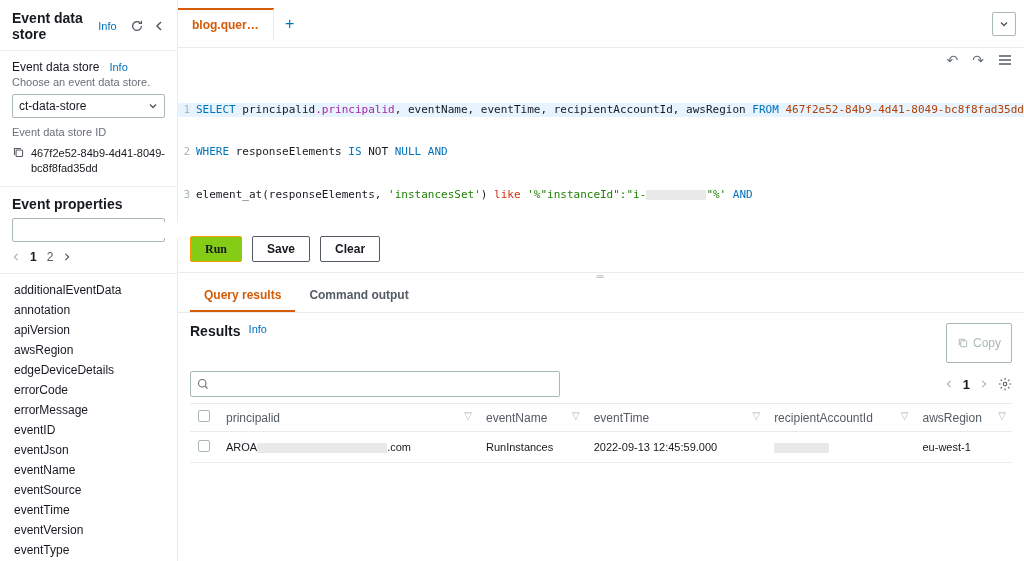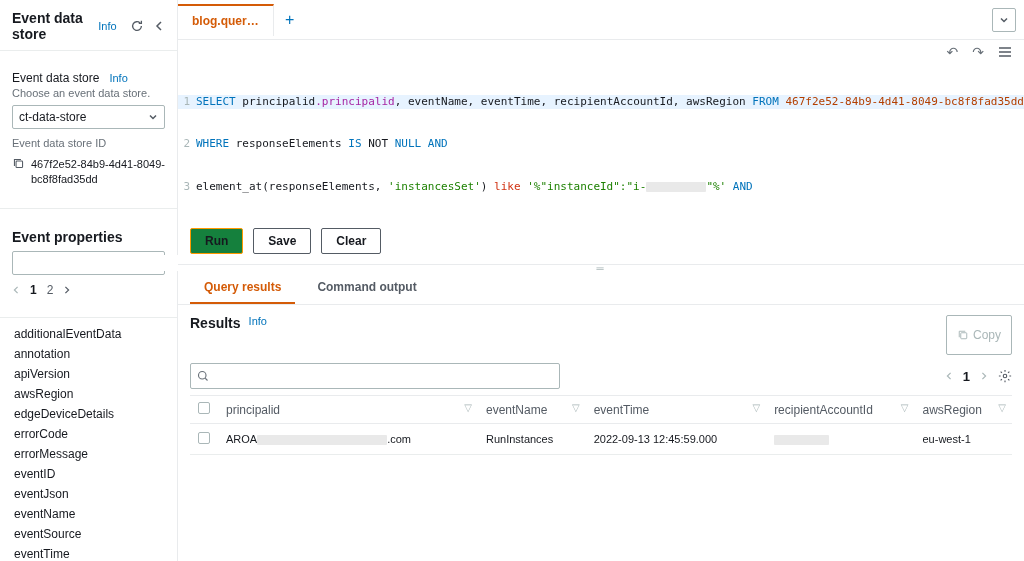--- a/index.html
+++ b/index.html
@@ -43,21 +43,21 @@
     display: flex;
     align-items: center;
     justify-content: center;
     border-radius: 2px;
     cursor: pointer;
     color: #545b64;
     font-size: 14px;
   }
   .spacer { flex: 1; }
   .sidebar-section {
-    padding: 20px 12px;
+    padding: 9px 12px;
     border-top: 1px solid #eaeded;
   }
   .section-label { font-size: 12px; color: #16191f; font-weight: 400; }
   .section-sub { font-size: 11px; color: #687078; margin-top: 2px; }
   .select-box {
     margin-top: 6px;
     border: 1px solid #aab7b8;
     border-radius: 2px;
     height: 24px;
     display: flex;
@@ -114,21 +114,21 @@
   .main {
     flex: 1;
     display: flex;
     flex-direction: column;
     min-width: 0;
   }
   .tabbar {
     display: flex;
     align-items: center;
     border-bottom: 1px solid #e9ebed;
-    height: 40px;
+    height: 48px;
     padding-right: 8px;
   }
   .tab {
     height: 32px;
     display: flex;
     align-items: center;
     padding: 0 14px;
     border-right: 1px solid #e9ebed;
     font-size: 12px;
     cursor: pointer;
@@ -208,39 +208,39 @@
     border-radius: 2px;
     font-size: 12px;
     cursor: pointer;
     display: inline-flex;
     align-items: center;
     border: 1px solid #545b64;
     background: #fff;
     color: #16191f;
     font-weight: 700;
   }
-  .btn-primary { background: #15803d; border-color: #ff9900; color: #16191f; }
+  .btn-primary { background: #84cc16; border-color: #ff9900; color: #16191f; font-family: Liberation Serif, serif; }
 
   .drag-handle {
     height: 8px;
     border-top: 1px solid #e9ebed;
     display: flex;
     align-items: center;
     justify-content: center;
     color: #aab7b8;
     cursor: row-resize;
     font-size: 10px;
     letter-spacing: 2px;
   }
 
   .res-tabs {
     display: flex;
     border-bottom: 1px solid #e9ebed;
     padding-left: 12px;
-    gap: 8px;
+    gap: 0;
   }
   .res-tab {
     padding: 8px 14px;
     font-size: 12px;
     color: #545b64;
     cursor: pointer;
     font-weight: 700;
   }
   .res-tab.active {
     color: #d45b07;

